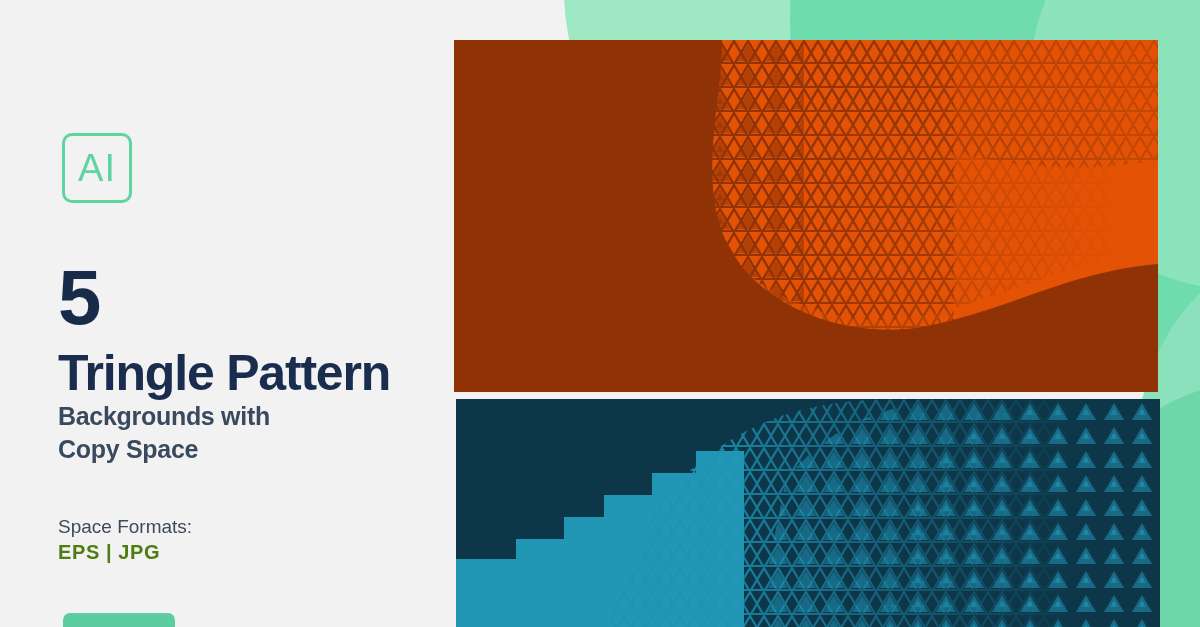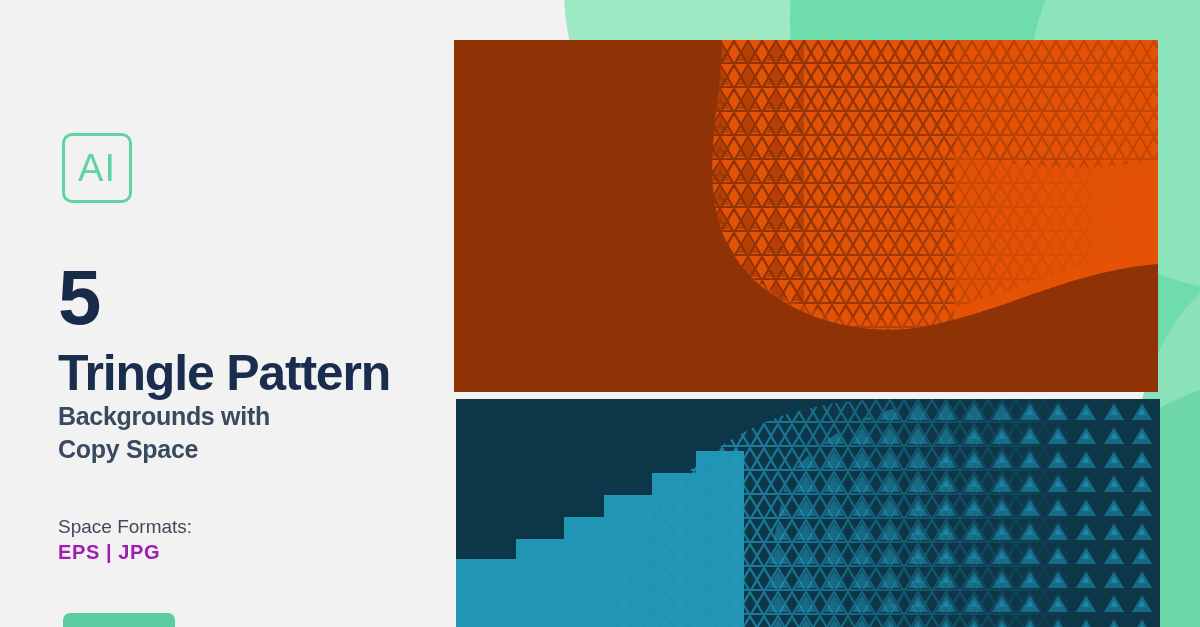--- a/index.html
+++ b/index.html
@@ -130,21 +130,21 @@
     font-size: 19px;
     font-weight: 400;
     color: #3f4a58;
   }
   #formats-value {
     position: absolute;
     left: 58px;
     top: 541px;
     font-size: 20px;
     font-weight: bold;
-    color: #a21caf;
+    color: #4d7c0f;
     letter-spacing: 0.6px;
   }
 
   #cta-button {
     position: absolute;
     left: 63px;
     top: 613px;
     width: 112px;
     height: 40px;
     background: #5ccda0;

